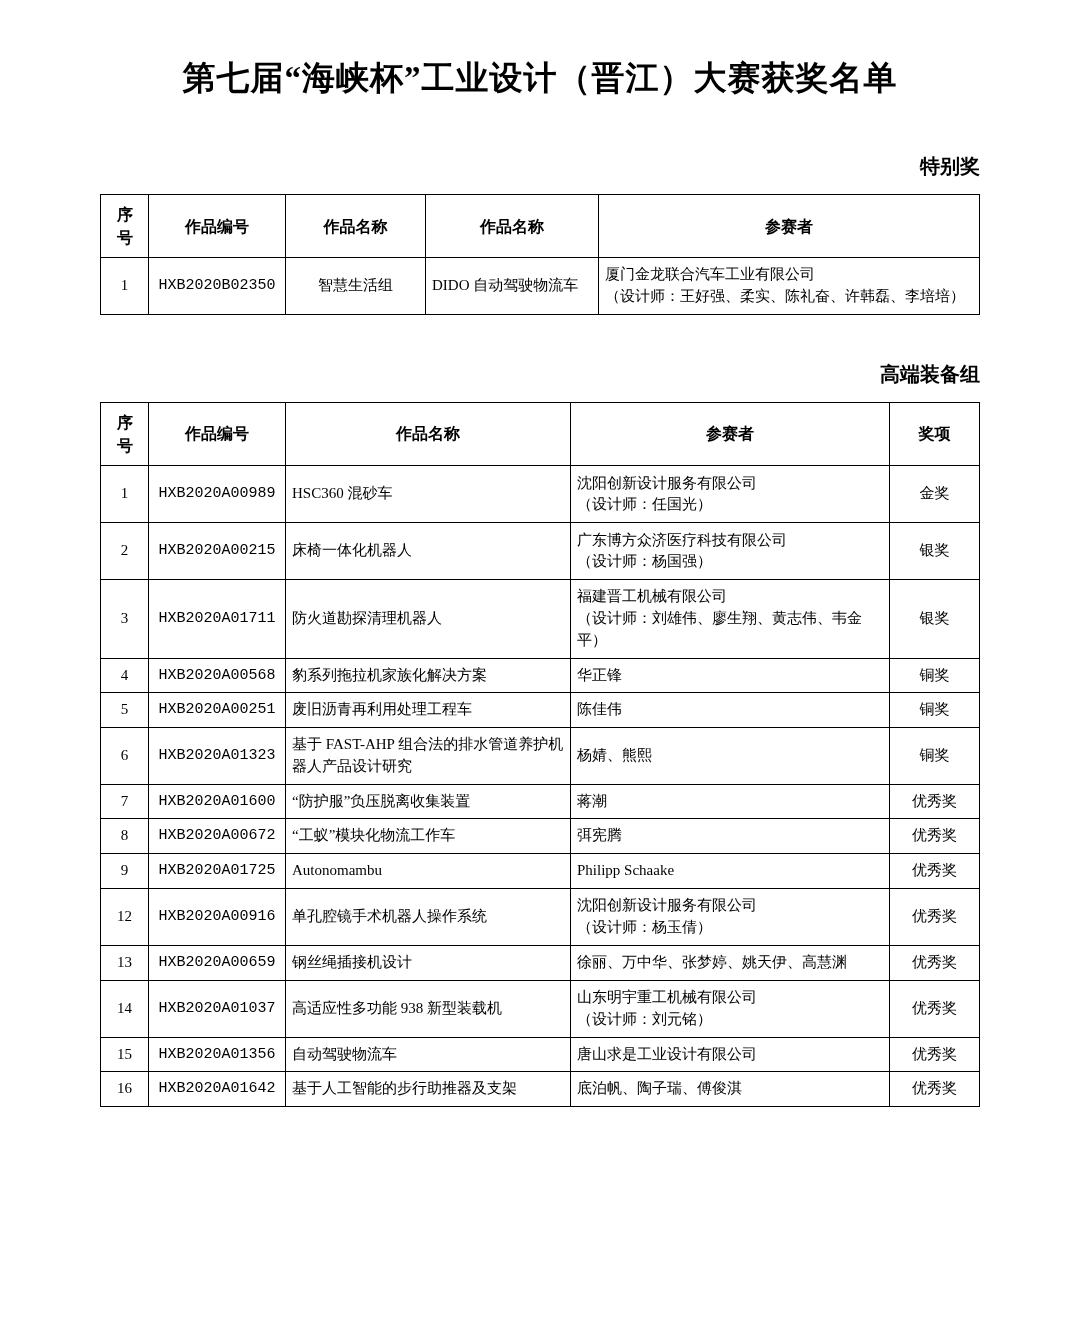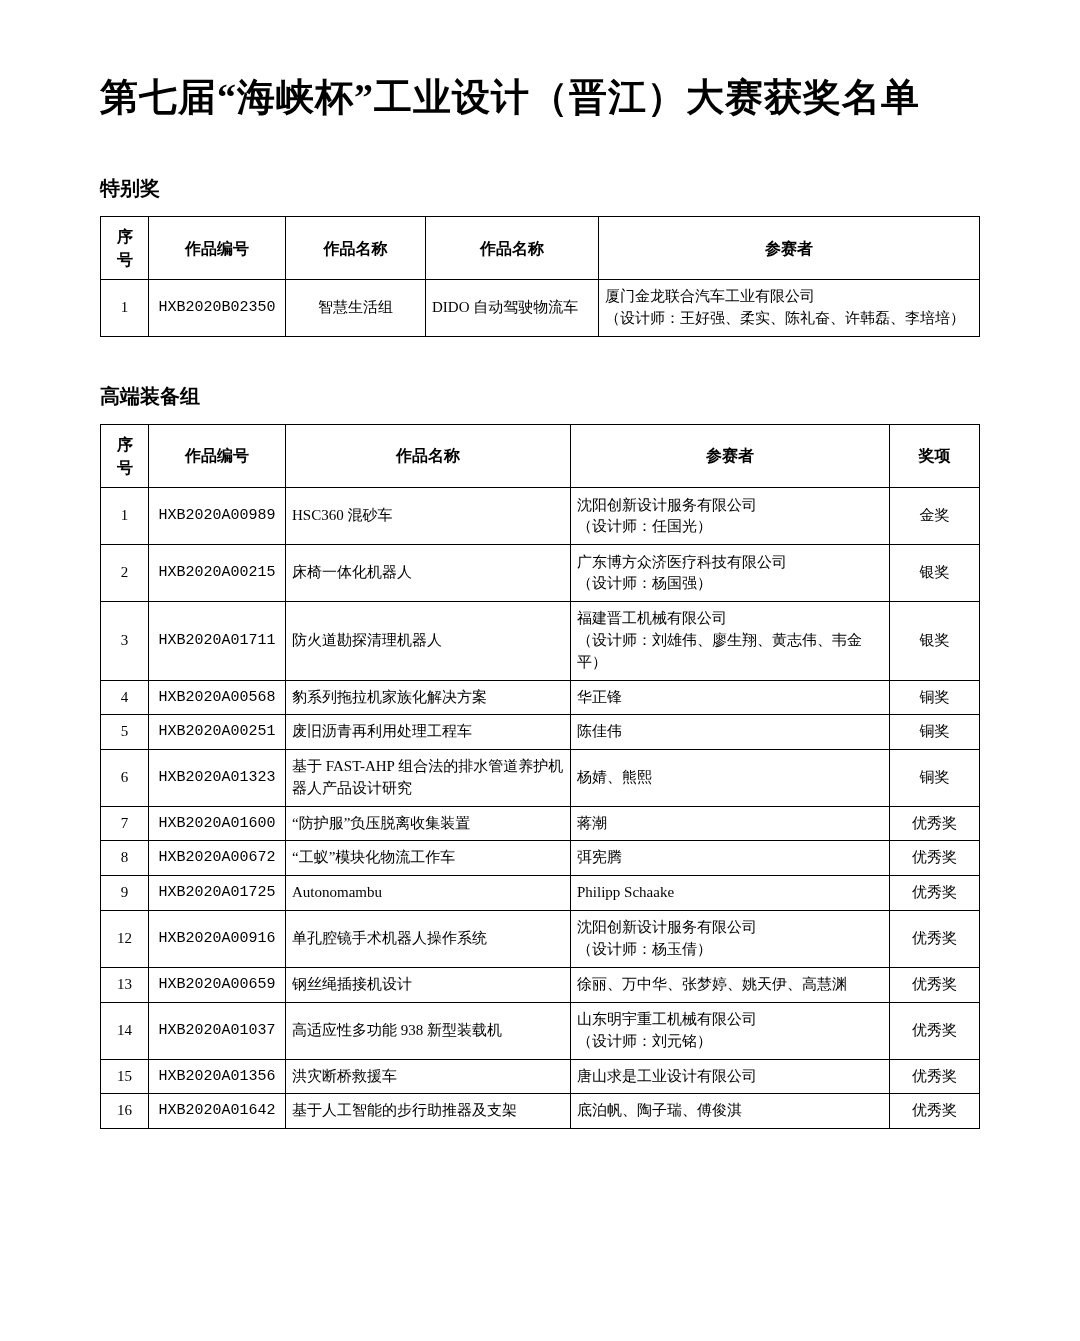--- a/index.html
+++ b/index.html
@@ -15,29 +15,30 @@
     overflow: hidden;
   }
   .page {
     position: relative;
     width: 1080px;
     height: 1341px;
     box-sizing: border-box;
     padding: 0 100px;
   }
   .doc-title {
-    font-size: 38px;
+    text-align: center;
+    font-size: 33px;
     font-weight: bold;
     letter-spacing: 1px;
-    margin-top: 72px;
+    margin-top: 56px;
     margin-bottom: 0;
     font-family: "Liberation Serif", "DejaVu Serif", serif;
   }
   .section-heading {
-    text-align: left;
+    text-align: right;
     font-size: 20px;
     font-weight: bold;
     margin-top: 52px;
     margin-bottom: 14px;
   }
   .section-heading.second {
     margin-top: 46px;
   }
   table.awards {
     border-collapse: collapse;
@@ -250,21 +251,21 @@
           <td class="c-left">高适应性多功能 938 新型装载机</td>
           <td class="c-left">
             <span class="cell-sub">山东明宇重工机械有限公司</span>
             <span class="cell-sub">（设计师：刘元铭）</span>
           </td>
           <td class="c-center">优秀奖</td>
         </tr>
         <tr>
           <td class="c-center">15</td>
           <td class="c-center mono">HXB2020A01356</td>
-          <td class="c-left">洪灾断桥救援车</td>
+          <td class="c-left">自动驾驶物流车</td>
           <td class="c-left">
             <span class="cell-sub">唐山求是工业设计有限公司</span>
           </td>
           <td class="c-center">优秀奖</td>
         </tr>
         <tr>
           <td class="c-center">16</td>
           <td class="c-center mono">HXB2020A01642</td>
           <td class="c-left">基于人工智能的步行助推器及支架</td>
           <td class="c-left">

